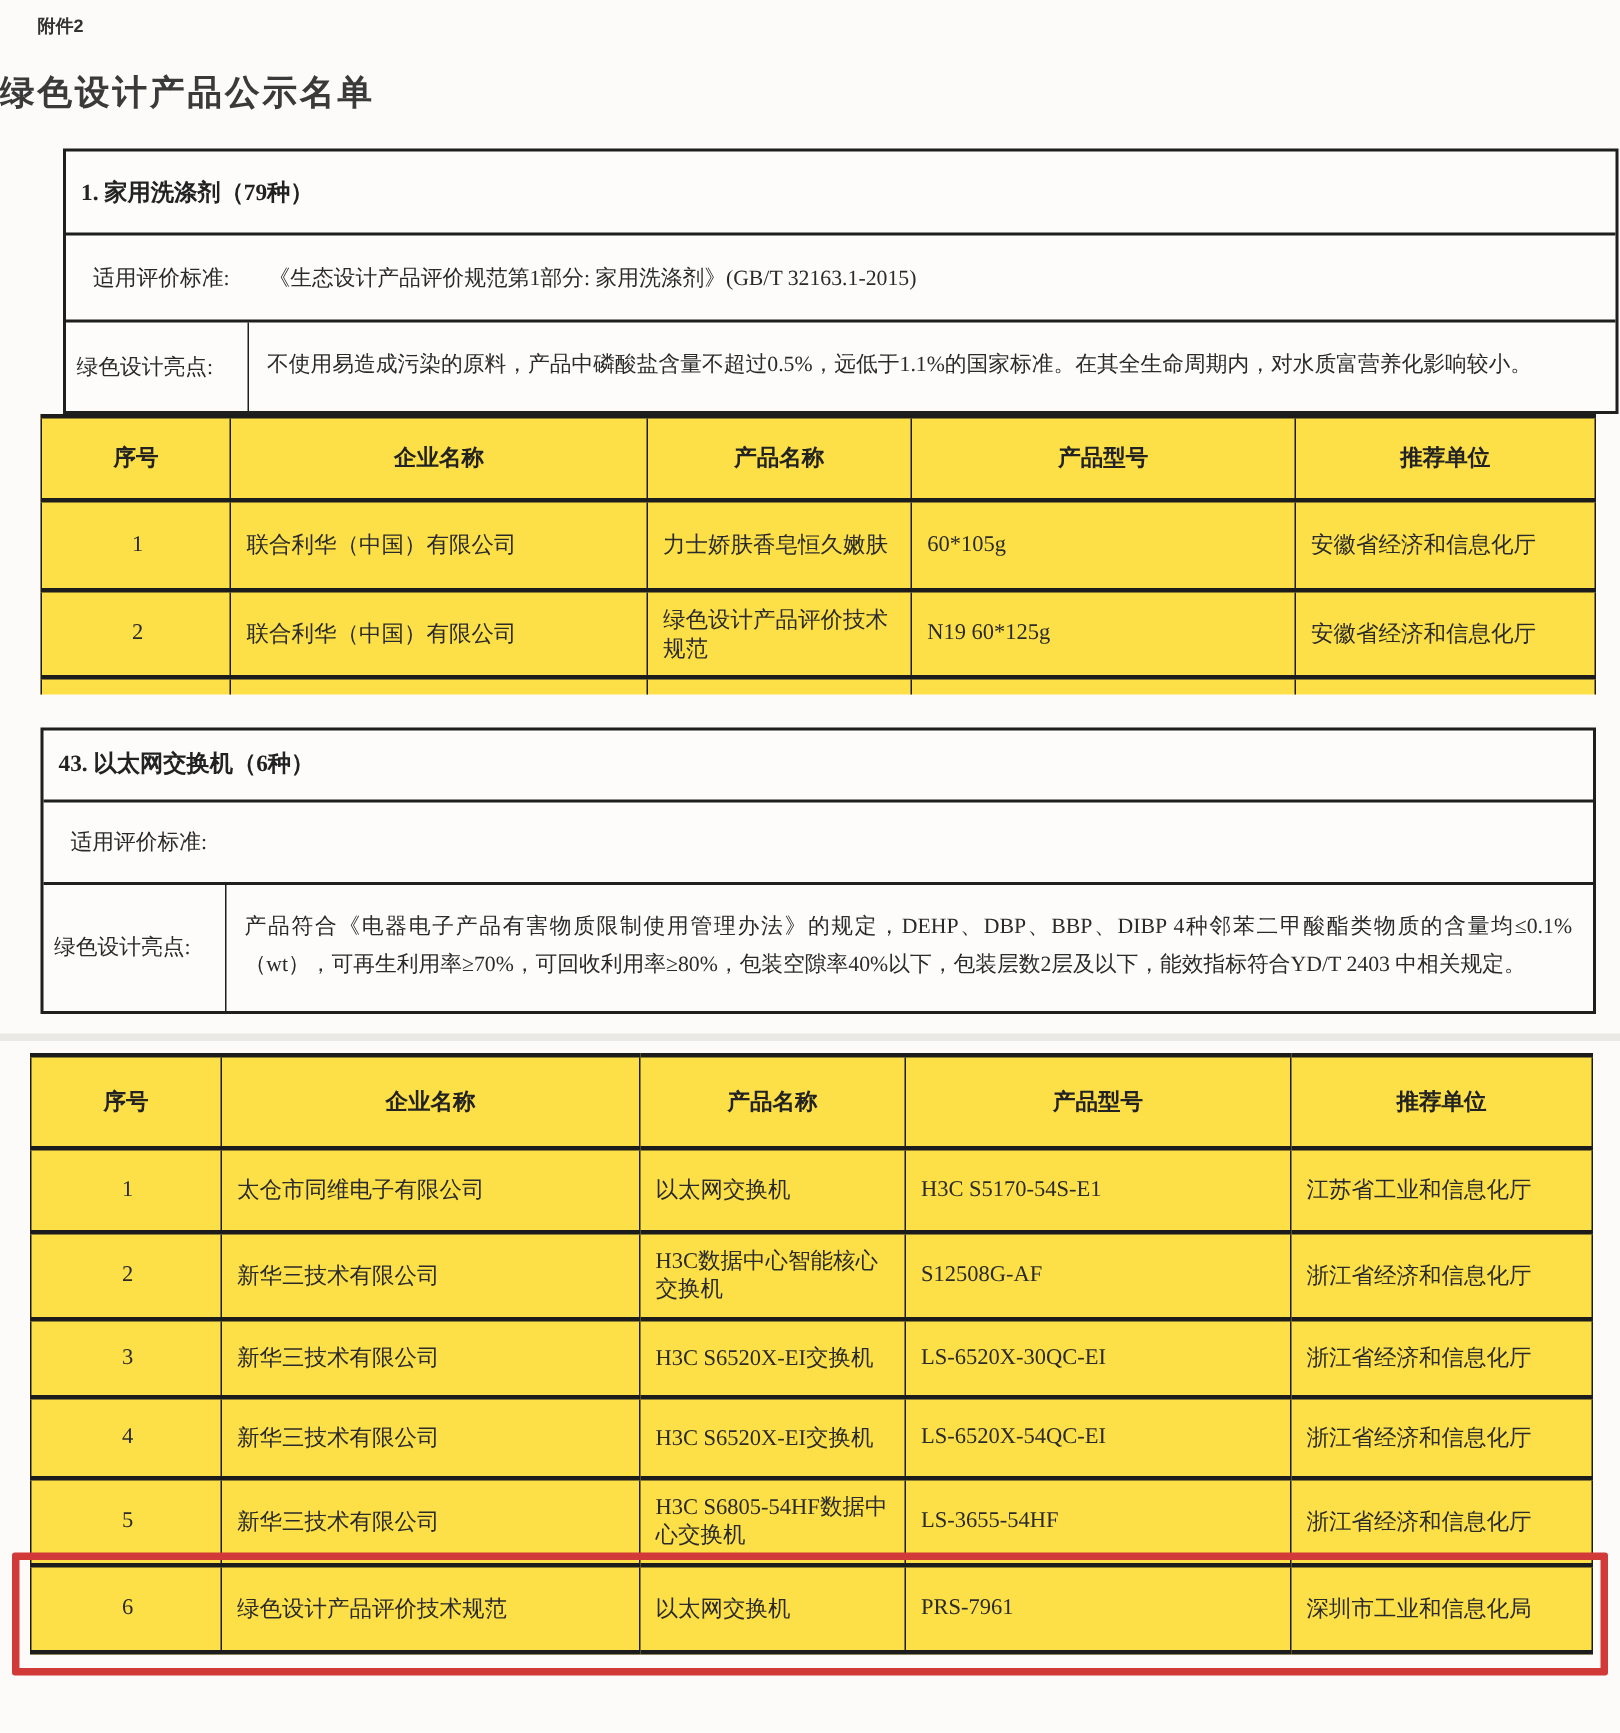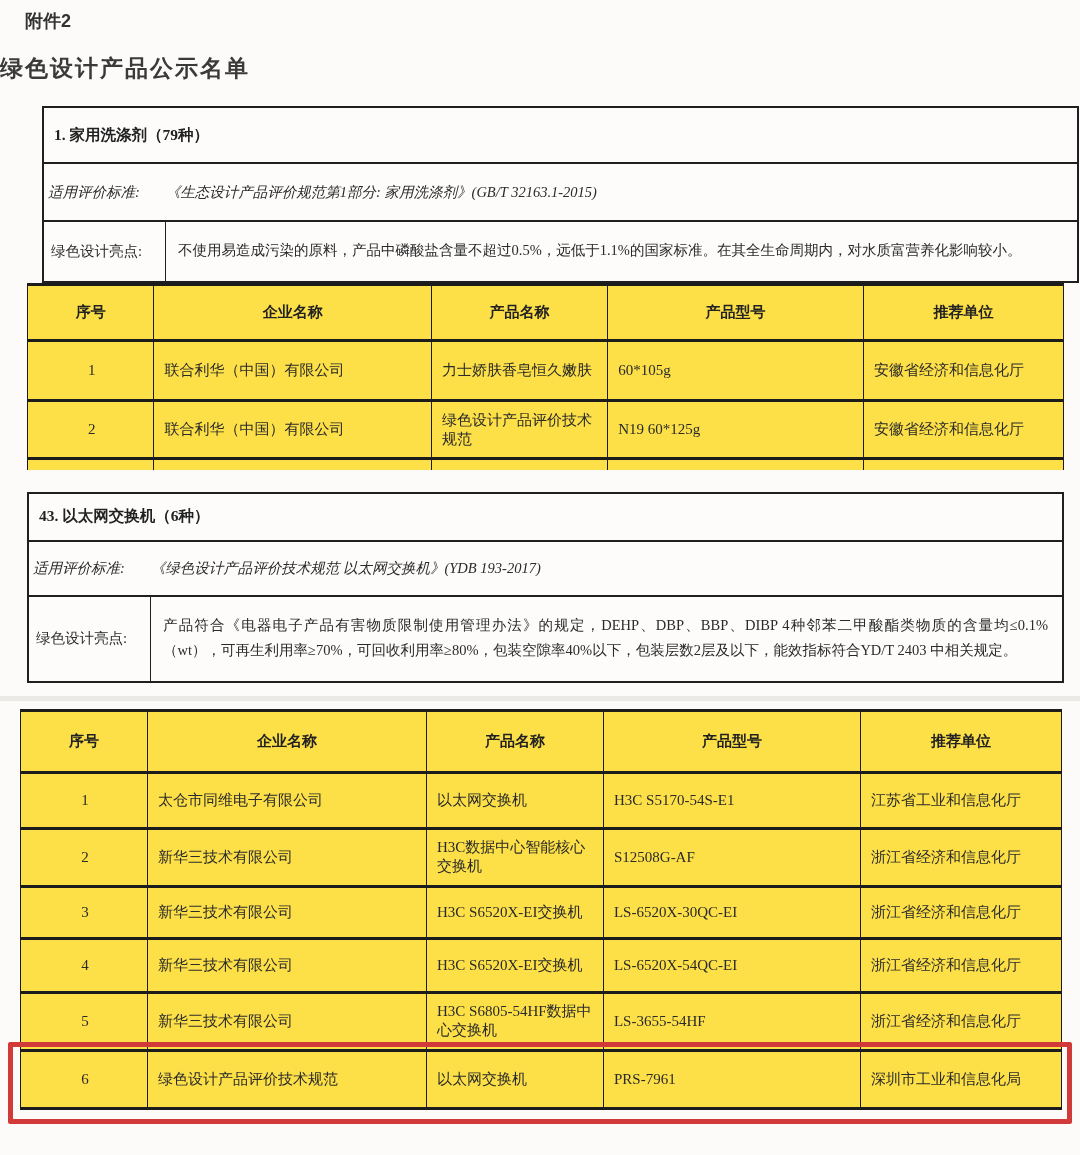--- a/index.html
+++ b/index.html
@@ -7,21 +7,21 @@
   body {
     width:1080px; height:1155px;
     font-family:"Liberation Serif","DejaVu Serif",serif;
     color:#2a2a2a;
     position:relative;
     background:#fcfbf9;
     overflow:hidden;
   }
   .attachment {
     font-family:"Liberation Sans","DejaVu Sans",sans-serif;
-    font-weight:700; font-size:18px; color:#333;
+    font-weight:700; font-size:12px; color:#333;
     padding:9px 0 0 25px;
   }
   .doc-title {
     font-family:"Liberation Sans","DejaVu Sans",sans-serif;
     font-weight:700; font-size:23px; color:#3a3a3a;
     text-align:left; letter-spacing:2px;
     margin-top:20px;
   }
   
   .sec-box {
@@ -30,21 +30,21 @@
     background:#fdfcfb;
   }
   .sec-box .sec-title-row {
     display:flex; align-items:center;
     padding-left:10px;
     font-weight:700; font-size:15.5px; color:#222;
   }
   .sec-box .std-row {
     display:flex; align-items:center;
     border-top:2.5px solid #1f1f1f;
-    padding-left:4px; font-size:14.5px;font-style:italic;
+    padding-left:18px; font-size:14.5px;
   }
   .sec-box .std-row .std-label { white-space:nowrap; }
   .sec-box .std-row .std-text  { margin-left:26px; white-space:nowrap; }
   .sec-box .hl-row {
     display:flex; align-items:stretch;
     border-top:2.5px solid #1f1f1f;
     font-size:14.5px;
   }
   .sec-box .hl-label {
     width:122px; flex:0 0 122px;
@@ -180,21 +180,20 @@
     <td></td>
     <td></td>
   </tr>
 </tbody>
   </table>
 
 <div class="sec-box" id="sec43">
   <div class="sec-title-row">43. 以太网交换机（6种）</div>
   <div class="std-row">
     <span class="std-label">适用评价标准:</span>
-    <span class="std-text">《绿色设计产品评价技术规范 以太网交换机》(YDB 193-2017)</span>
   </div>
   <div class="hl-row">
     <div class="hl-label">绿色设计亮点:</div>
     <div class="hl-text">产品符合《电器电子产品有害物质限制使用管理办法》的规定，DEHP、DBP、BBP、DIBP 4种邻苯二甲酸酯类物质的含量均≤0.1%（wt），可再生利用率≥70%，可回收利用率≥80%，包装空隙率40%以下，包装层数2层及以下，能效指标符合YD/T 2403 中相关规定。</div>
   </div>
 </div>
 
 <div class="scan-streak"></div>
 
 <div class="t2wrap">

